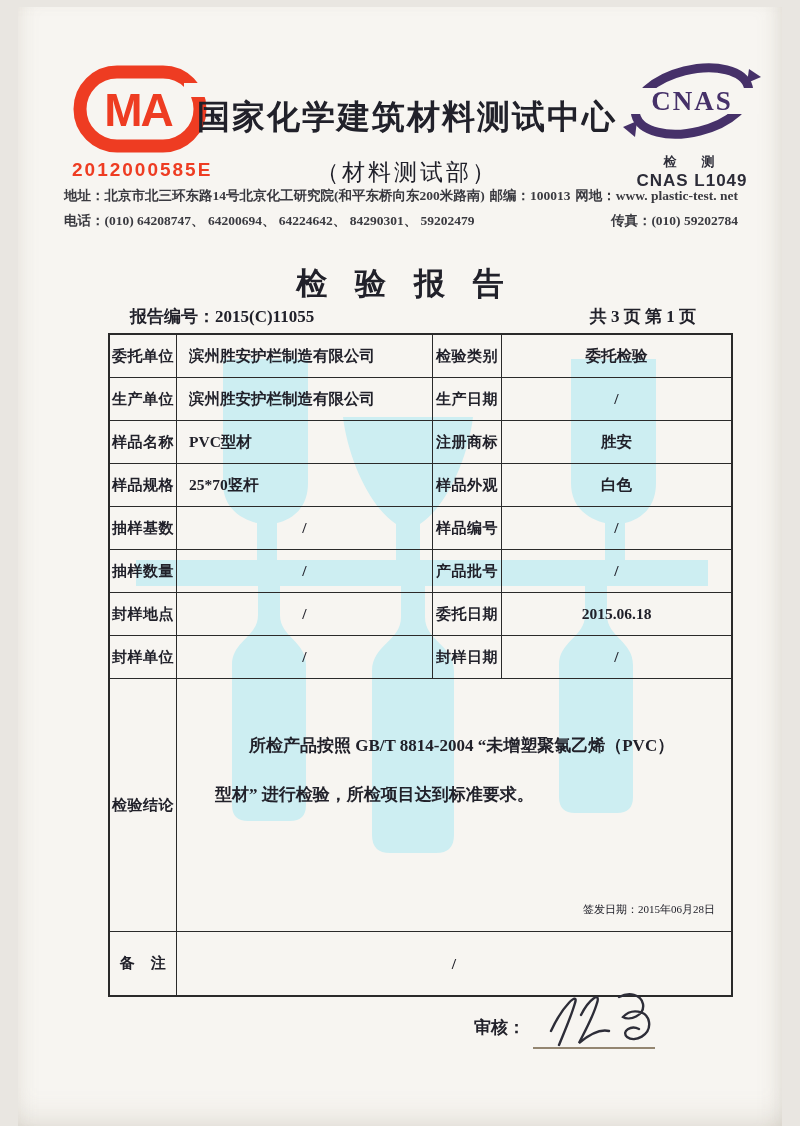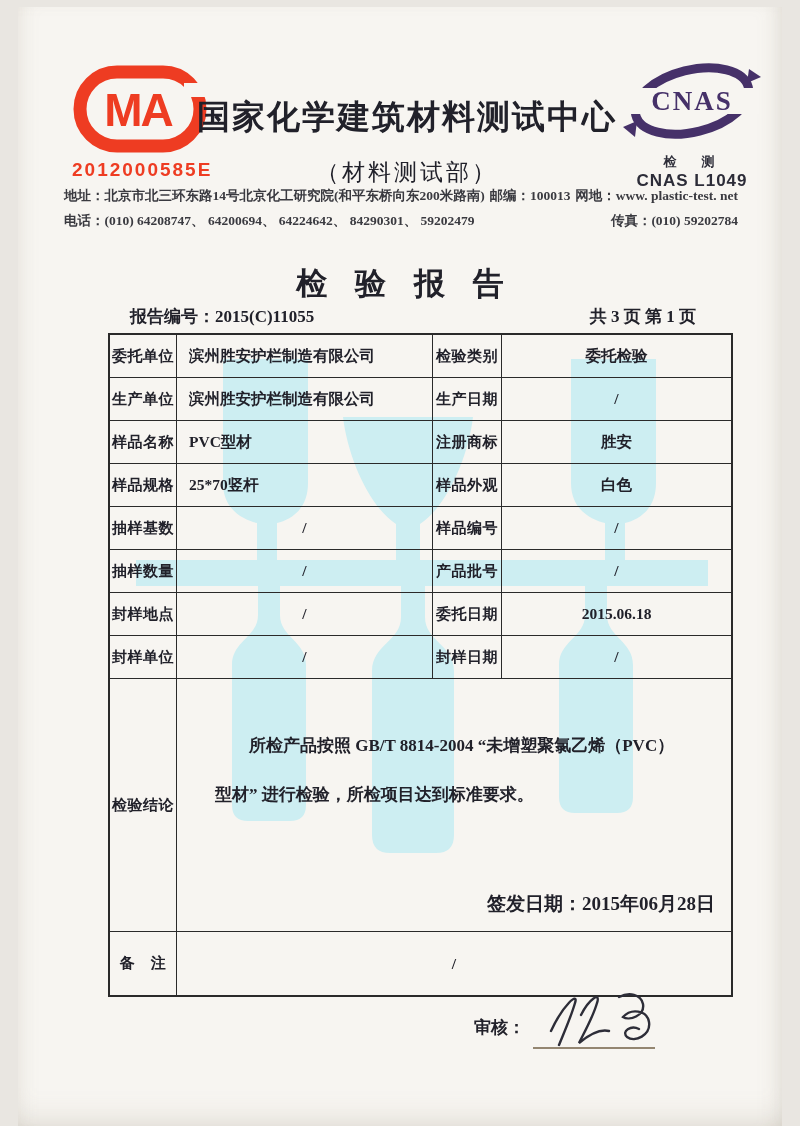--- a/index.html
+++ b/index.html
@@ -47,21 +47,21 @@
     font-weight:bold;overflow:hidden;}
   .cell.no-r{border-right:none;}
   .cell.no-b{border-bottom:none;}
   .lbl{font-size:15px;letter-spacing:0.5px;}
   .val{font-size:15.5px;}
   .val.left{justify-content:flex-start;padding-left:12px;}
   .concl-label{grid-column:1;grid-row:9;}
   .concl-body{grid-column:2 / span 3;grid-row:9;position:relative;display:block;}
   .concl-text{margin:42px 28px 0 38px;width:470px;text-indent:2em;
     font-size:17px;font-weight:bold;line-height:49px;text-align:left;}
-  .issue-line{position:absolute;right:16px;bottom:14px;font-size:19px;font-weight:bold;}
+  .issue-line{position:absolute;right:16px;bottom:14px;font-size:11px;font-weight:normal;}
   .remark-label{grid-column:1;grid-row:10;}
   .remark-value{grid-column:2 / span 3;grid-row:10;}
 
   
   .sig-group{position:absolute;display:flex;align-items:flex-end;}
   .sig-label{font-size:17px;font-weight:bold;padding-bottom:10px;margin-right:8px;}
   .sig-line{position:relative;width:122px;height:54px;border-bottom:2px solid #948671;}
   .sig-line svg{position:absolute;left:2px;bottom:-8px;}
   .g-approve{left:112px;top:994px;}
   .g-review{left:456px;top:986px;}

